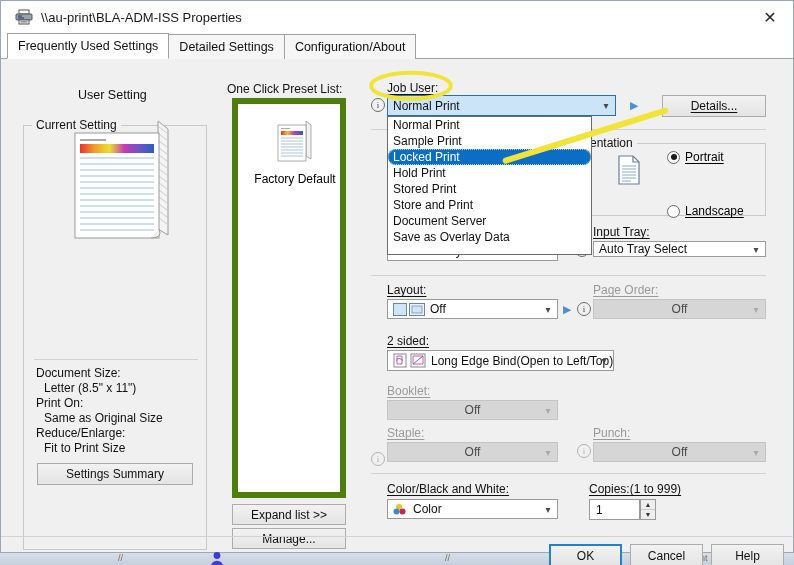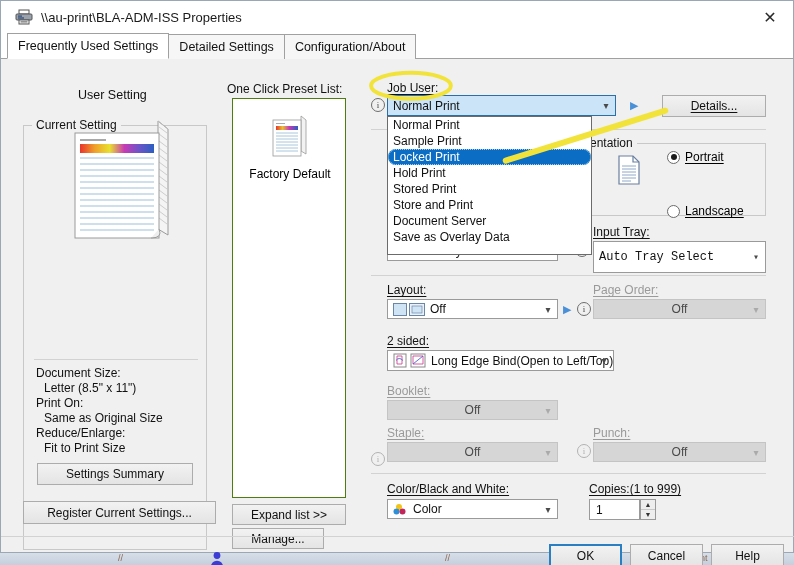--- a/index.html
+++ b/index.html
@@ -283,27 +283,24 @@
     <div class="plainlabel" style="left:43px; top:322px;">Letter (8.5" x 11")</div>
     <div class="plainlabel" style="left:35px; top:337px;">Print On:</div>
     <div class="plainlabel" style="left:43px; top:352px;">Same as Original Size</div>
     <div class="plainlabel" style="left:35px; top:367px;">Reduce/Enlarge:</div>
     <div class="plainlabel" style="left:43px; top:382px;">Fit to Print Size</div>
 
     <div class="btn" style="left:36px; top:404px; width:156px; height:22px;">
       <span>Settings Summary</span>
     </div>
 
-    <div class="btn" style="left:22px; top:442px; width:193px; height:23px;">
-      <span>Register Current Settings...</span>
-    </div>
 
     <div class="plainlabel" style="left:226px; top:23px;">One Click Preset List:</div>
 
-    <div style="position:absolute; left:231px; top:39px; width:114px; height:400px; background:#fff; border:1px solid #4d7c0f;">
+    <div style="position:absolute; left:231px; top:39px; width:114px; height:400px; background:#fff; border:6px solid #4d7c0f;">
       <svg style="position:absolute; left:35px; top:15px;" width="42" height="46" viewBox="0 0 42 46">
         <path d="M33 2 L38 6 L38 40 L33 37 Z" fill="#f2f2f2" stroke="#9a9a9a" stroke-width="0.8"></path>
         <rect x="5" y="6" width="28" height="36" fill="#fff" stroke="#9a9a9a" stroke-width="0.8"></rect>
         <rect x="8" y="9" width="9" height="1" fill="#aaa"></rect>
         <defs>
             <linearGradient id="rg2" x1="0" x2="1">
           <stop offset="0" stop-color="#e8342b"></stop>
               <stop offset="0.3" stop-color="#e8c030"></stop>
           <stop offset="0.6" stop-color="#c63bb5"></stop>
               <stop offset="1" stop-color="#2b5fc0"></stop>
@@ -319,21 +316,21 @@
             <line x1="8" y1="34" x2="30" y2="34"></line>
           <line x1="8" y1="37" x2="30" y2="37"></line>
         </g>
       </svg>
       <div style="position:absolute; left:0; top:68px; width:114px; text-align:center; font-size:12px;">Factory Default</div>
     </div>
 
     <div class="btn" style="left:231px; top:445px; width:114px; height:21px;">
       <span>Expand list &gt;&gt;</span>
     </div>
-    <div class="btn" style="left:231px; top:469px; width:92px; height:21px;">
+    <div class="btn" style="left:231px; top:469px; width:114px; height:21px;">
       <span>Manage...</span>
     </div>
 
     <svg style="position:absolute; left:208px; top:492px;" width="16" height="17" viewBox="0 0 16 17">
       <circle cx="8" cy="4.5" r="3.4" fill="#3b3bd6"></circle>
       <path d="M1.6 16 q1.2 -6.2 6.4 -6.2 q5.2 0 6.4 6.2 Z" fill="#3b3bd6"></path>
     </svg>
 
     <div class="plainlabel" style="left:386px; top:22px;">
       <span class="u">Job User:</span>
@@ -379,21 +376,21 @@
     </div>
 
     <div class="plainlabel" style="left:386px; top:166px;"><span class="u">Paper Type:</span></div>
     <div class="combo" style="left:386px; top:182px; width:171px; height:20px;">
       <span>Plain &amp; Recycled</span>
       <span class="arrow">▾</span>
     </div>
 
     <div class="plainlabel" style="left:592px; top:166px;"><span class="u">Input Tray:</span></div>
     <div class="infoi" style="left:574px; top:184px;">i</div>
-    <div class="combo" style="left:592px; top:182px; width:173px; height:32px;font-family:Liberation Mono, monospace;">
+    <div class="combo" style="left:592px; top:182px; width:173px; height:16px;">
       <span>Auto Tray Select</span>
       <span class="arrow">▾</span>
     </div>
 
     <div class="sep" style="left:370px; top:216px; width:395px;"></div>
 
     <div class="plainlabel" style="left:386px; top:224px;"><span class="u">Layout:</span></div>
     <div class="combo" style="left:386px; top:240px; width:171px; height:20px;">
       <svg style="margin-right:5px; flex:none;" width="32" height="13" viewBox="0 0 32 13">
         <rect x="0.5" y="0.5" width="13" height="12" fill="#cfe4f5" stroke="#6a87a8"></rect>

